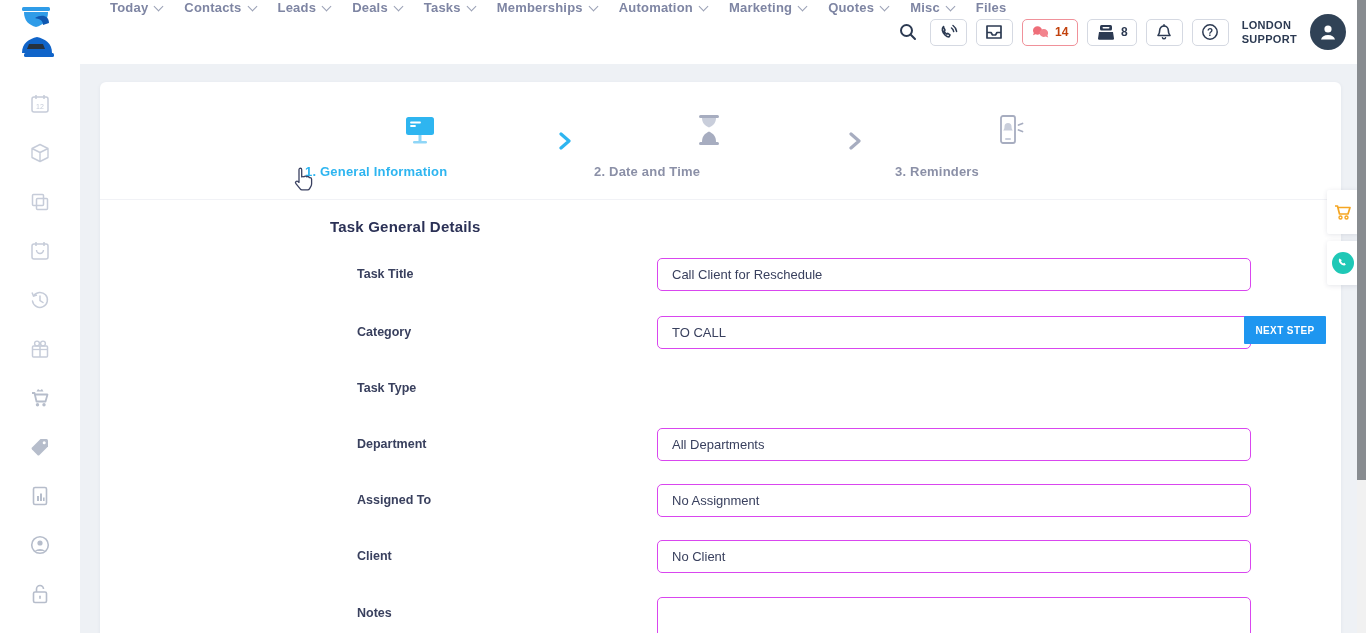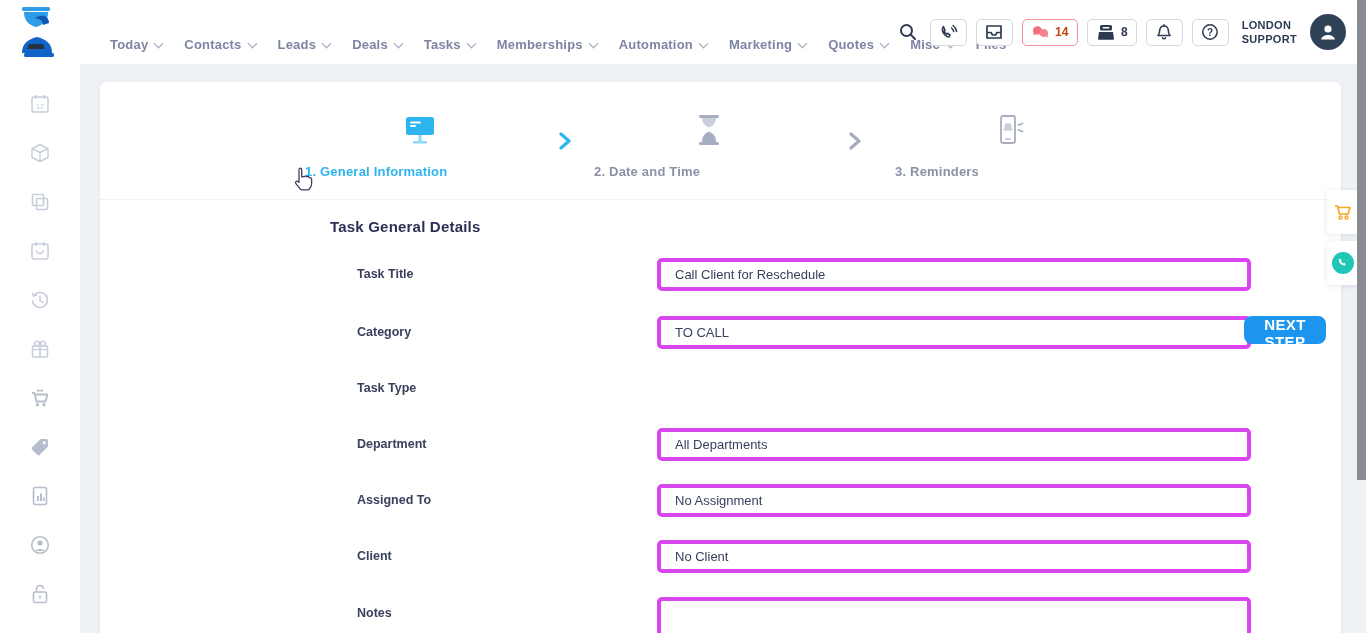--- a/index.html
+++ b/index.html
@@ -3,21 +3,21 @@
 <meta charset="utf-8">
 <style>
   * { box-sizing: border-box; margin: 0; padding: 0; }
   html,body { width:1366px; height:633px; overflow:hidden; }
   body { font-family:"Liberation Sans", sans-serif; background:#eef1f5; }
   .stage { position:relative; width:1366px; height:633px; overflow:hidden; }
 
   
   .header { position:absolute; left:0; top:0; width:1366px; height:64px; background:#ffffff; z-index:5; }
   .logo { position:absolute; left:14px; top:6px; width:50px; height:52px; }
-  .nav { position:absolute; left:110px; top:0; height:52px; display:flex; align-items:flex-end; }
+  .nav { position:absolute; left:110px; top:0; height:52px; display:flex; align-items:flex-start; }
   .nav-item { display:flex; align-items:center; margin-right:22px; cursor:pointer; }
   .nav-item span.lbl { font-size:13px; font-weight:600; color:#7e85a3; letter-spacing:.2px; }
   .chev { width:7px; height:7px; border-right:1.6px solid #9aa0b5; border-bottom:1.6px solid #9aa0b5; transform:rotate(45deg); margin-left:7px; margin-top:-3px; }
 
   .header-right { position:absolute; right:20px; top:0; height:64px; display:flex; align-items:center; gap:9px; }
   .icon-btn { width:37px; height:27px; border:1px solid #d5d9e2; border-radius:5px; background:#fff;
               display:flex; align-items:center; justify-content:center; gap:5px; cursor:pointer; }
   .icon-btn.badge-red { border-color:#f0919a; width:56px; }
   .icon-btn.badge-navy { width:50px; }
   .count-red { color:#c2410c; font-size:12px; font-weight:700; }
@@ -37,27 +37,27 @@
   .step { position:absolute; top:30px; width:230px; cursor:pointer; }
   .step .s-icon { height:36px; display:flex; justify-content:center; align-items:center; }
   .step .s-label { margin-top:16px; font-size:13px; font-weight:700; letter-spacing:.2px; }
   .step.active .s-label { color:#2eb5f0; }
   .step.inactive .s-label { color:#8b90a7; }
   .wiz-chev { position:absolute; top:50px; }
 
   .form-title { position:absolute; left:230px; top:136px; font-size:15px; font-weight:700; color:#2b3156; letter-spacing:.2px; }
   .form-row { position:absolute; left:225px; width:990px; height:33px;margin-left:32px; }
   .form-row .f-label { position:absolute; left:0; top:0; height:33px; line-height:33px; font-size:12.5px; color:#39405e; font-weight:600; }
-  .form-row .f-input { position:absolute; left:300px; top:0; width:594px; height:33px; border:4px solid #d946ef; border-radius:5px;
+  .form-row .f-input { position:absolute; left:300px; top:0; width:594px; height:33px; border:1px solid #d946ef; border-radius:5px;
                        padding:0 14px; font-size:13px; color:#39405e; font-family:"Liberation Sans", sans-serif; background:#fff; outline:none; }
   .form-row .f-input.hl { border:1px solid #5bc6ee; }
   .form-row textarea.f-input { height:90px; padding-top:8px; resize:none; }
 
   .next-btn { position:absolute; left:1244px; top:316px; width:82px; height:28px; background:#1e96f0; color:#fff;
-              border:none; border-radius:8px; font-size:15px; font-weight:700; letter-spacing:.4px; cursor:pointer; z-index:6;
+              border:none; border-radius:1px; font-size:10px; font-weight:700; letter-spacing:.4px; cursor:pointer; z-index:6;
               font-family:"Liberation Sans", sans-serif; }
 
   
   .float-btn { position:absolute; left:1327px; width:31px; height:44px; background:#fff; box-shadow:0 1px 5px rgba(40,50,80,.12);
                display:flex; align-items:center; justify-content:center; cursor:pointer; z-index:7; border-radius:2px 0 0 2px; }
   .float-cart { top:190px; }
   .float-phone { top:241px; }
   .phone-circle { width:22px; height:22px; border-radius:50%; background:#1fc8b6; display:flex; align-items:center; justify-content:center; }
 
   

